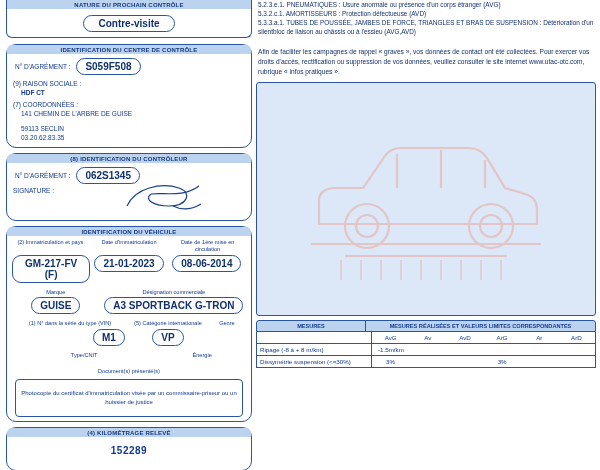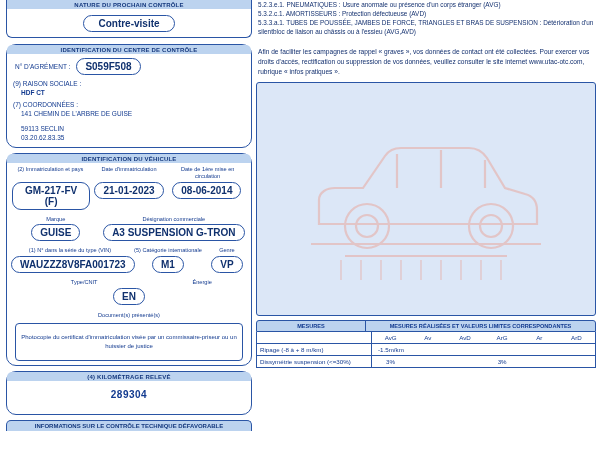--- a/index.html
+++ b/index.html
@@ -241,20 +241,35 @@
       <div class="kv">
         <div>(9) RAISON SOCIALE :</div>
         <div style="padding-left:8px;font-weight:bold;">HDF CT</div>
         <div style="margin-top:2px;">(7) COORDONNÉES :</div>
         <div style="padding-left:8px;">141 CHEMIN DE L'ARBRE DE GUISE</div>
         <div style="padding-left:8px;margin-top:5px;">59113 SECLIN</div>
         <div style="padding-left:8px;">03.20.62.83.35</div>
       </div>
     </div>
 
+    <div class="box">
+      <div class="banner">(8) Identification du contrôleur</div>
+      <div class="agrement-line">
+        <span class="k">N° D'AGRÉMENT :</span>
+        <span class="pill">062S1345</span>
+      </div>
+      <div class="sig-area">
+        <div class="kv" style="padding-top:0;">SIGNATURE :</div>
+        <svg class="sig-svg" width="90" height="40" viewBox="0 0 90 40">
+          <path d="M6 26 C14 8, 40 2, 58 8 C72 13, 66 26, 48 26 C34 26, 22 20, 30 14" fill="none" stroke="#1b3f8f" stroke-width="1.2"></path>
+          <path d="M30 14 C42 12, 62 18, 78 6" fill="none" stroke="#1b3f8f" stroke-width="1.2"></path>
+          <path d="M52 26 C60 30, 70 30, 80 24" fill="none" stroke="#1b3f8f" stroke-width="1.2"></path>
+        </svg>
+      </div>
+    </div>
 
     <div class="box">
       <div class="banner">Identification du véhicule</div>
 
       <div class="veh-head">
         <div>(2) Immatriculation et pays</div>
         <div>Date d'immatriculation</div>
         <div>Date de 1ère mise en circulation</div>
       </div>
       <div class="veh-vals">
@@ -262,51 +277,49 @@
         <div><span class="pill">21-01-2023</span></div>
         <div><span class="pill">08-06-2014</span></div>
       </div>
 
       <div class="veh-head">
         <div style="width:38%">Marque</div>
         <div style="width:62%">Désignation commerciale</div>
       </div>
       <div class="veh-vals">
         <div style="width:38%"><span class="pill">GUISE</span></div>
-        <div style="width:62%"><span class="pill">A3 SUSPENSION G-TRON</span></div>
+        <div style="width:62%"><span class="pill">A3 SPORTBACK G-TRON</span></div>
       </div>
 
       <div class="veh-head">
         <div style="width:50%">(1) N° dans la série du type (VIN)</div>
         <div style="width:33%">(5) Catégorie internationale</div>
         <div style="width:17%">Genre</div>
       </div>
       <div class="veh-vals">
-        <div style="width:50%"><span class="pill">WAUZZZ8V8FA001723</span></div>
         <div style="width:33%"><span class="pill">M1</span></div>
         <div style="width:17%"><span class="pill">VP</span></div>
       </div>
 
       <div class="veh-head">
         <div style="width:62%">Type/CNIT</div>
         <div style="width:38%">Énergie</div>
       </div>
       <div class="veh-vals">
-        <div style="width:38%"><span class="pill">EN</span></div>
       </div>
 
       <div class="veh-head" style="padding-top:4px;">
         <div style="width:100%">Document(s) présenté(s)</div>
       </div>
       <div class="doc-box">Photocopie du certificat d'immatriculation visée par un commissaire-priseur ou un huissier de justice</div>
     </div>
 
     <div class="box">
       <div class="banner">(4) Kilométrage relevé</div>
-      <div class="km-value">289304</div>
+      <div class="km-value">152289</div>
     </div>
 
     <div class="bottom-banner">Informations sur le contrôle technique défavorable</div>
   </div>
 
   <div class="right-col">
 
     <div class="defects">
       <div>5.2.3.e.1. PNEUMATIQUES : Usure anormale ou présence d'un corps étranger (AVG)</div>
       <div>5.3.2.c.1. AMORTISSEURS : Protection défectueuse (AVD)</div>

